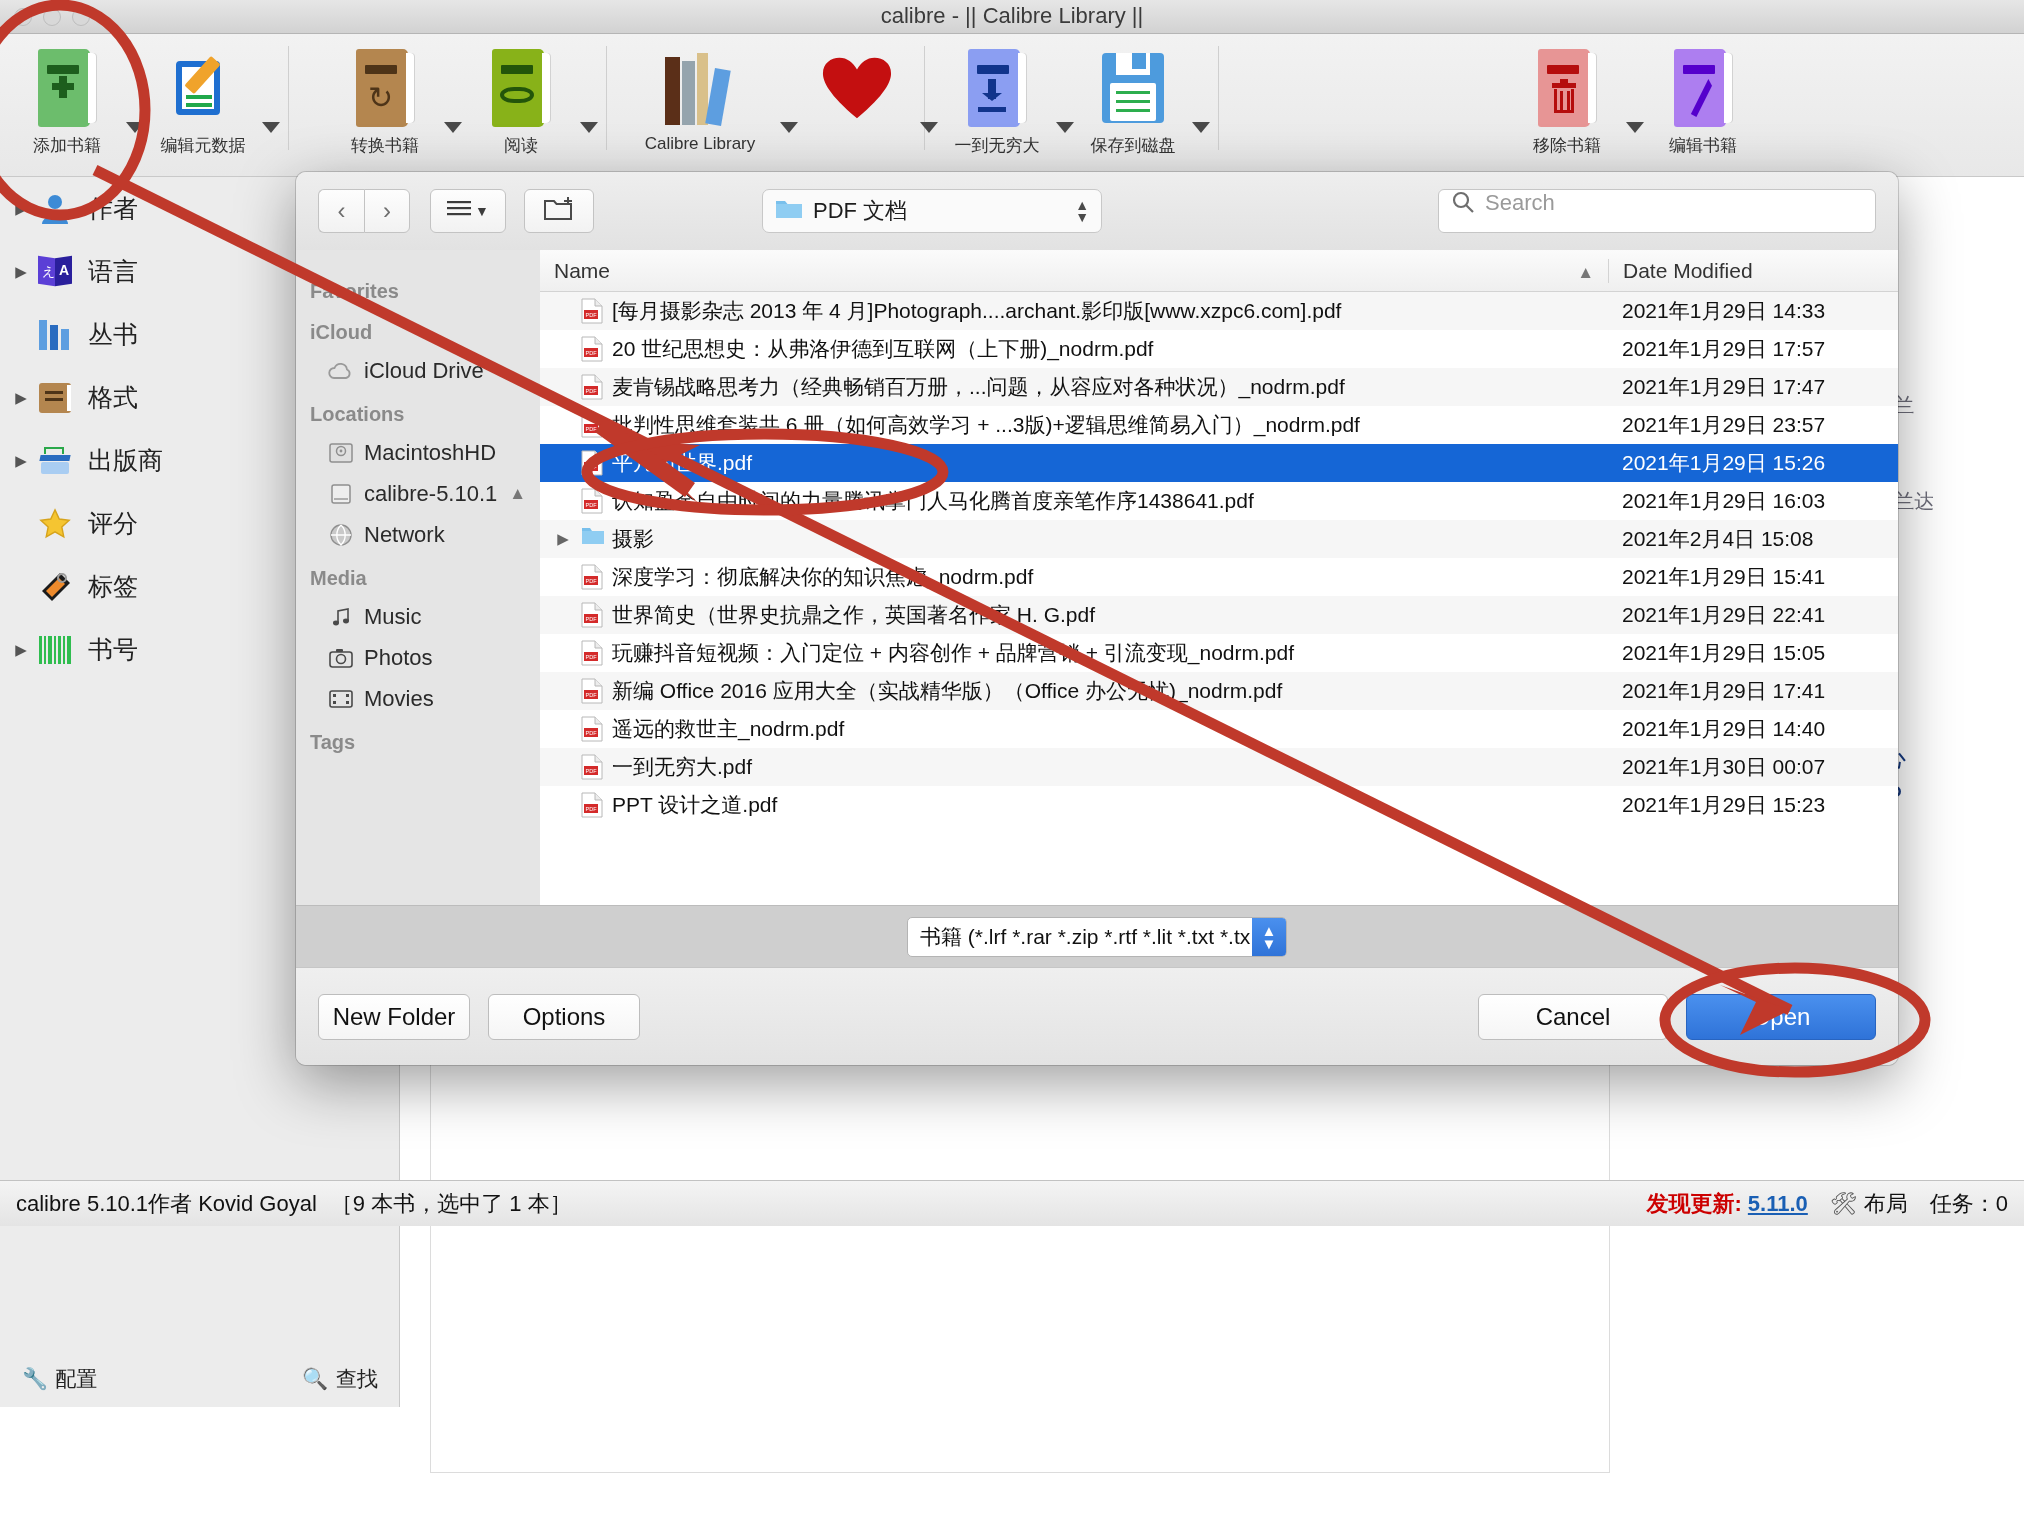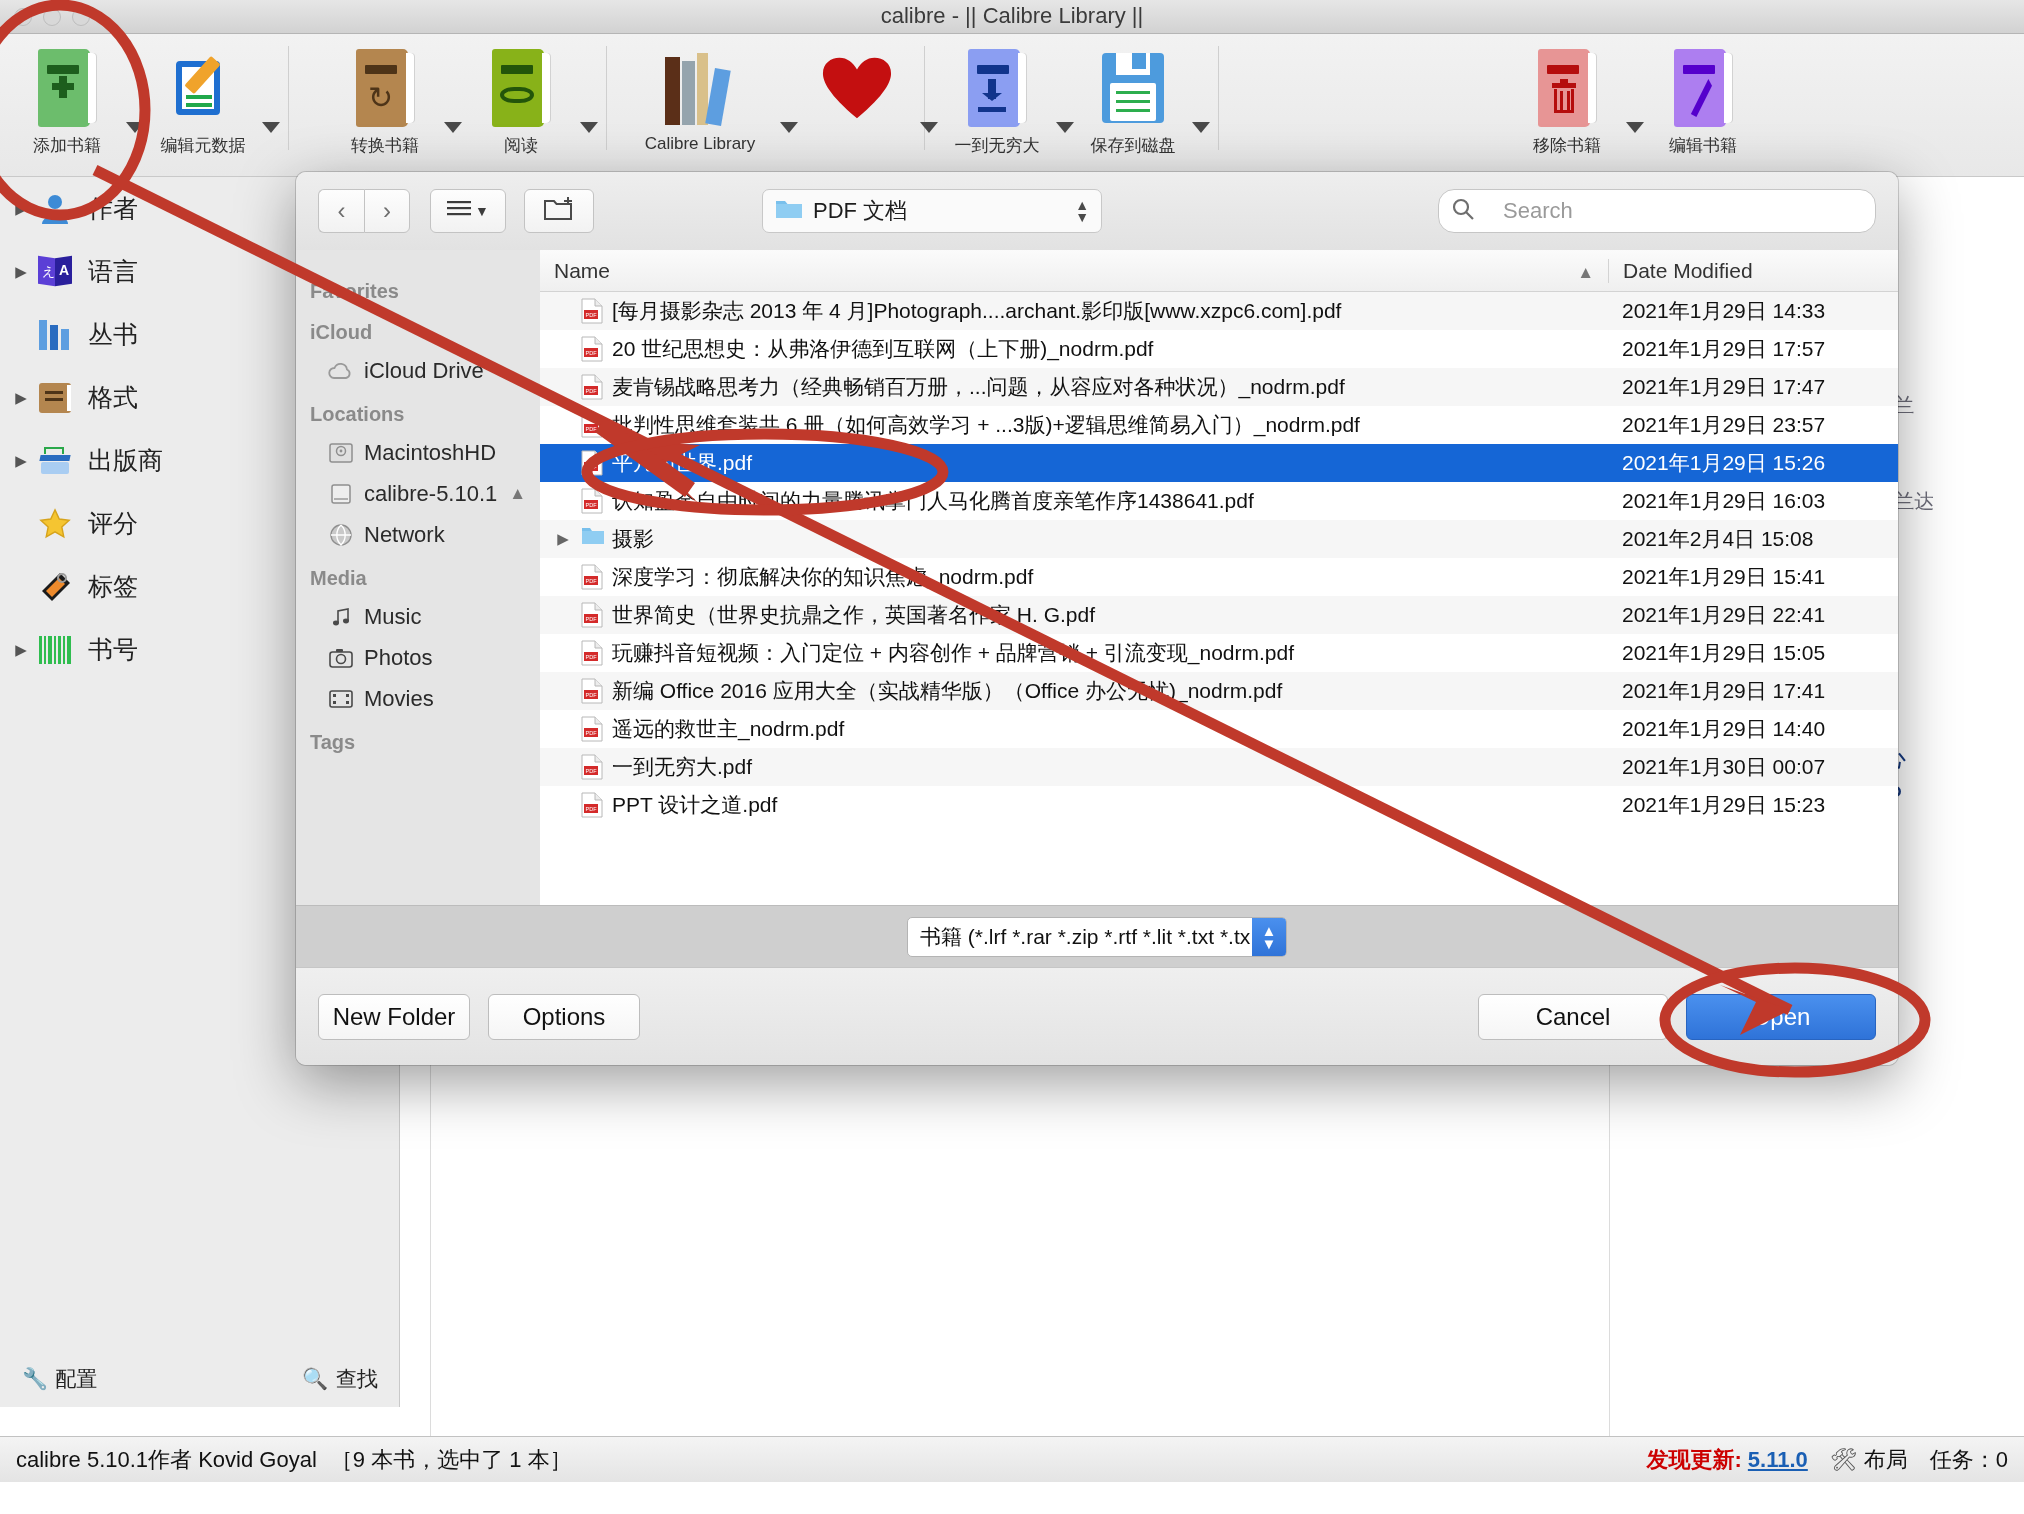--- a/index.html
+++ b/index.html
@@ -2,21 +2,21 @@
 <html><head>
 <meta charset="utf-8">
 <style>
   * { box-sizing: border-box; margin: 0; padding: 0; }
   html, body {
     width: 2024px; height: 1514px;
     font-family: "Liberation Sans", "DejaVu Sans", sans-serif;
     overflow: hidden;
     background: #ffffff;
   }
-  #root { position: relative; width: 2024px; height: 1482px; }
+  #root { position: relative; width: 2024px; height: 1226px; }
 
   
   .titlebar {
     position: absolute; left: 0; top: 0; width: 2024px; height: 34px;
     background: linear-gradient(to bottom, #e6e6e6, #d2d2d2);
     border-bottom: 1px solid #b5b5b5;
   }
   .traffic { position: absolute; top: 8px; display: flex; gap: 11px; left: 14px; }
   .tl { width: 18px; height: 18px; border-radius: 50%;
         background: #d8d8d8; border: 1px solid #bdbdbd; }
@@ -120,22 +120,22 @@
   }
   .pathbox {
     position: absolute; left: 466px; top: 17px; width: 340px; height: 44px;
     background: #fafafa; border: 1px solid #c8c8c8; border-radius: 7px;
     display: flex; align-items: center; padding: 0 12px; gap: 10px;
   }
   .pathtxt { font-size: 22px; color: #1c1c1c; }
   .stepper { margin-left: auto; display: flex; flex-direction: column; gap: 1px; color:#4a4a4a; font-size: 14px; line-height: 11px; }
   .searchbox {
     position: absolute; right: 22px; top: 17px; width: 438px; height: 44px;
-    background: #fff; border: 1px solid #c6c6c6; border-radius: 16px;
-    display: flex; align-items: center; padding: 0 12px; gap: 28px;
+    background: #fff; border: 1px solid #c6c6c6; border-radius: 6px;
+    display: flex; padding: 0 12px; gap: 10px;
   }
   .searchph { font-size: 22px; color: #9a9a9a; }
 
   .dlg-body { position: absolute; left: 0; top: 78px; width: 1602px; height: 655px; display: flex; }
   .dlg-side { width: 244px; background: #e5e5e5; padding-top: 18px; }
   .side-hdr { font-size: 20px; color: #8a8a8a; font-weight: bold; padding: 12px 0 6px 14px; }
   .side-row { display: flex; align-items: center; gap: 10px; height: 41px; padding-left: 32px; font-size: 22px; color: #2a2a2a; }
   .side-row .ic { width: 26px; height: 26px; display:flex; align-items:center; justify-content:center; }
   .eject { margin-left: auto; margin-right: 14px; color:#777; font-size: 17px; }
 

